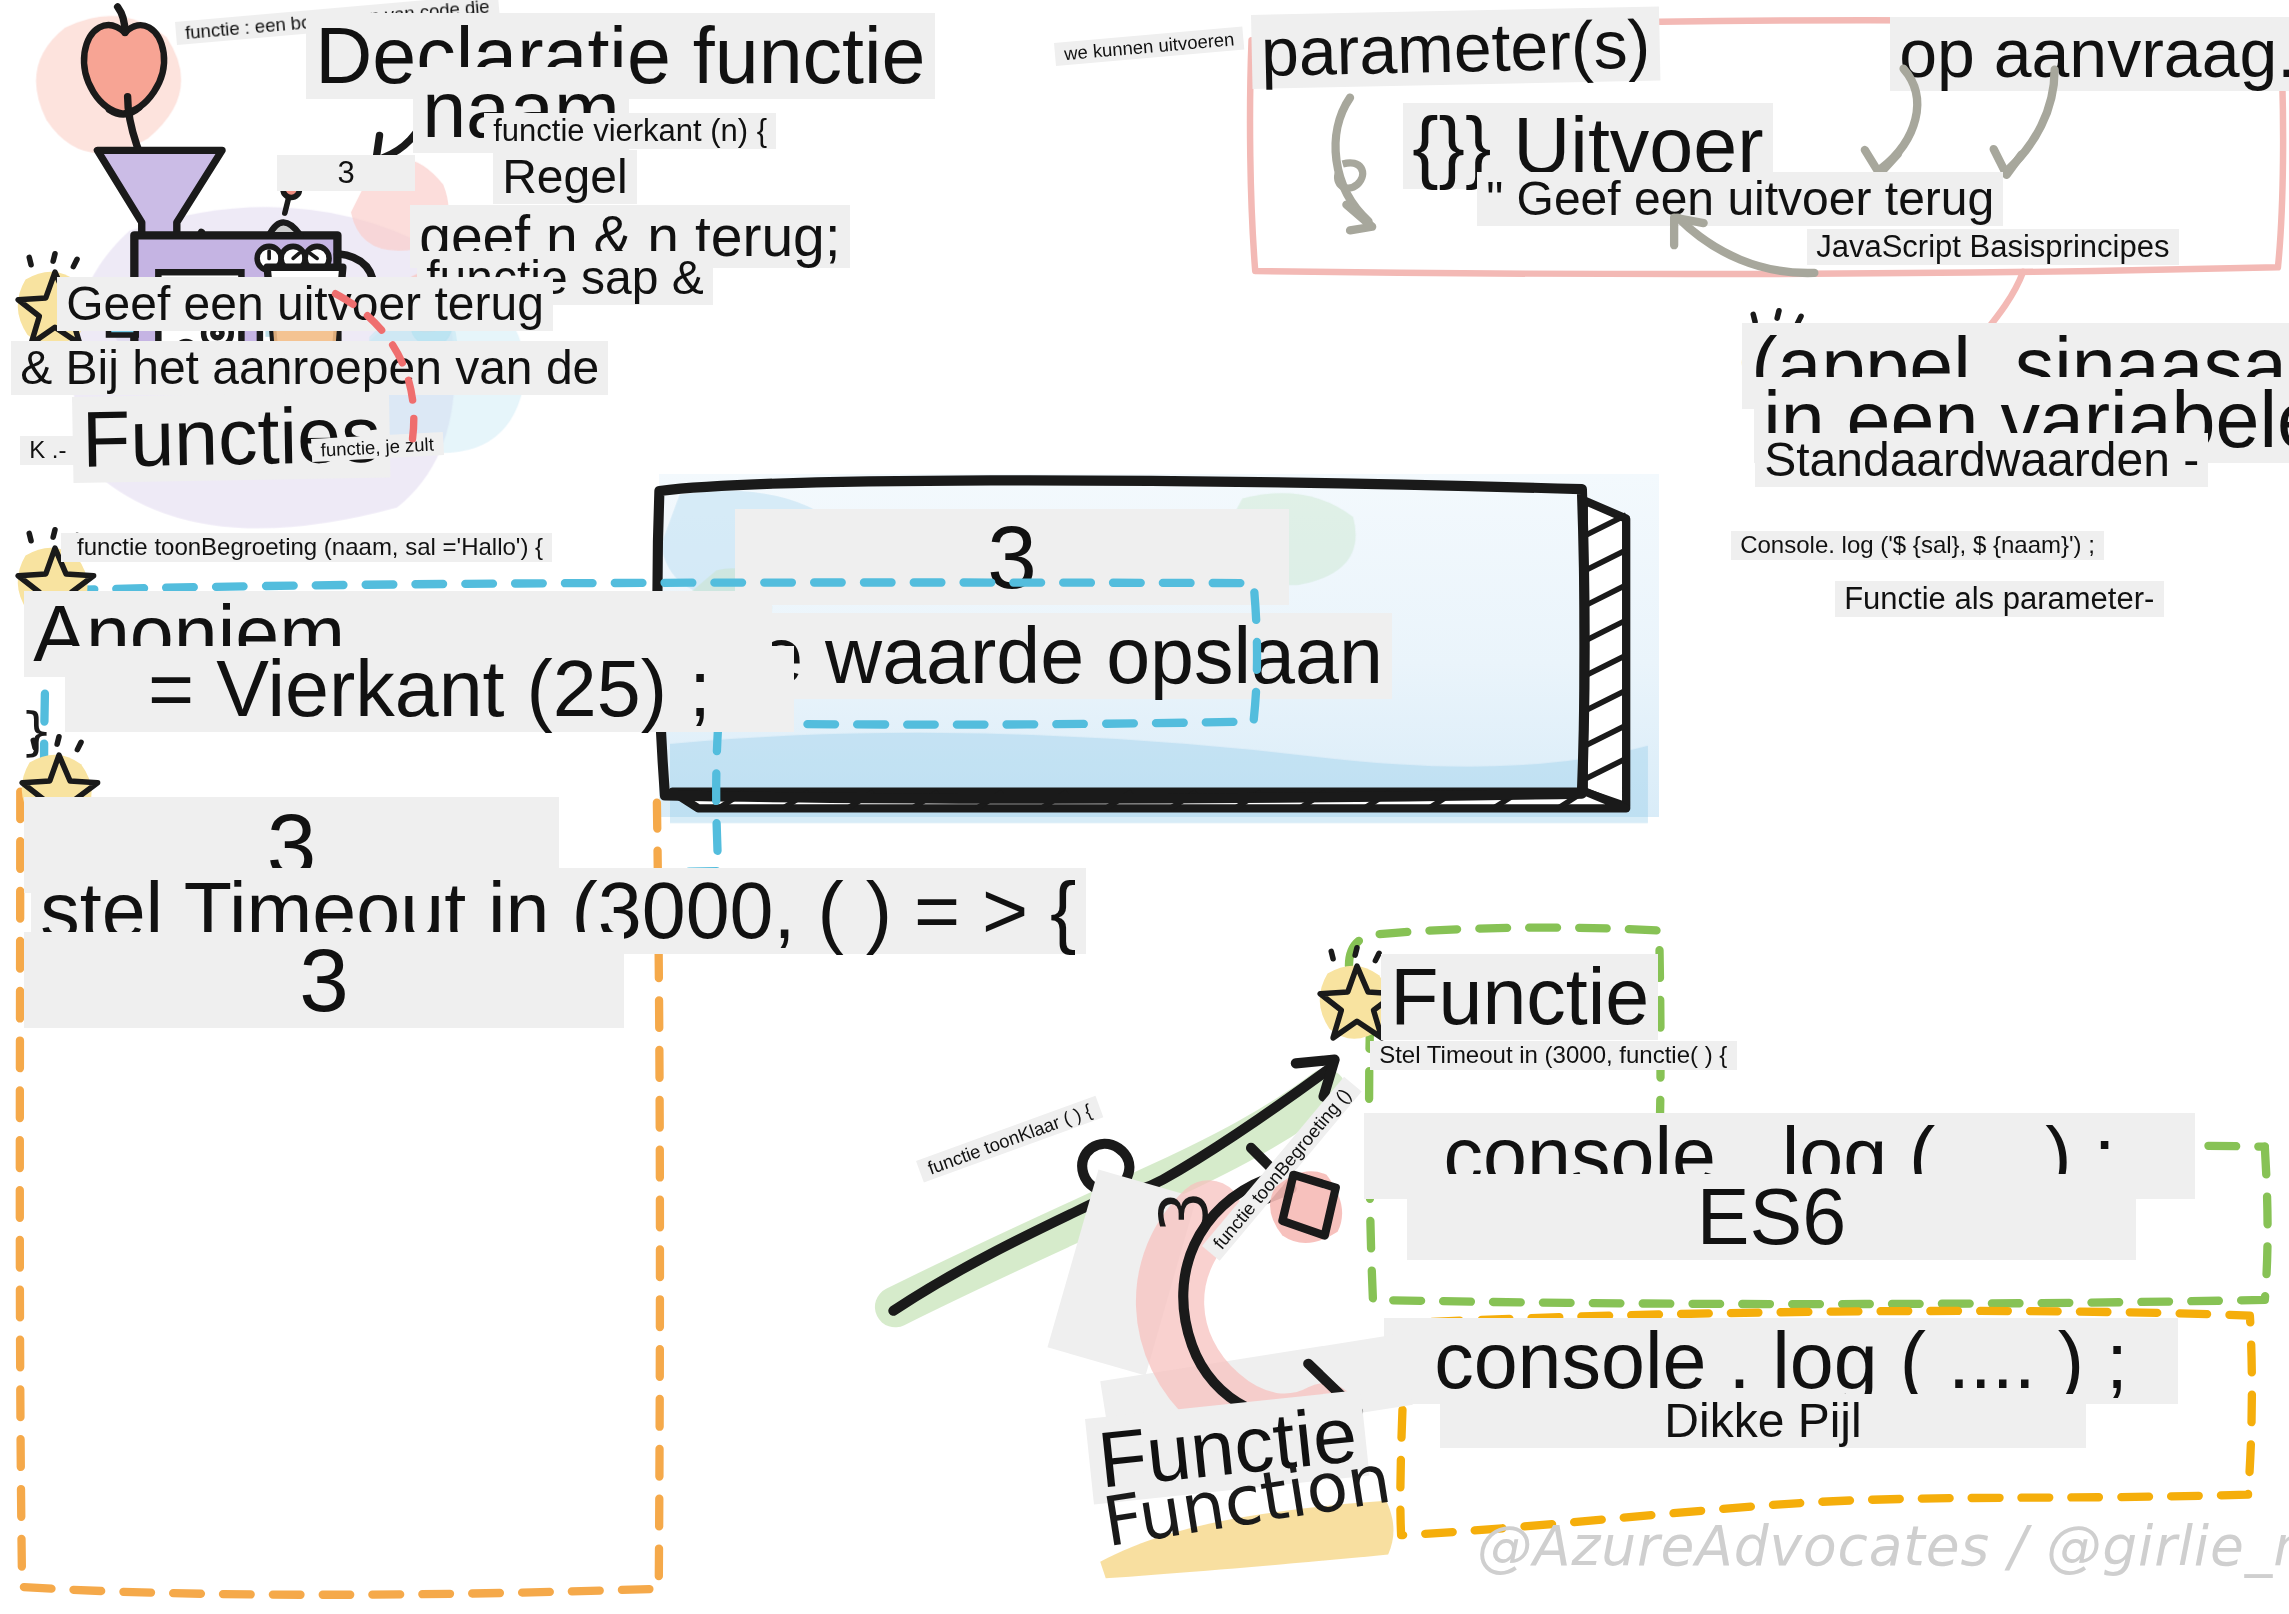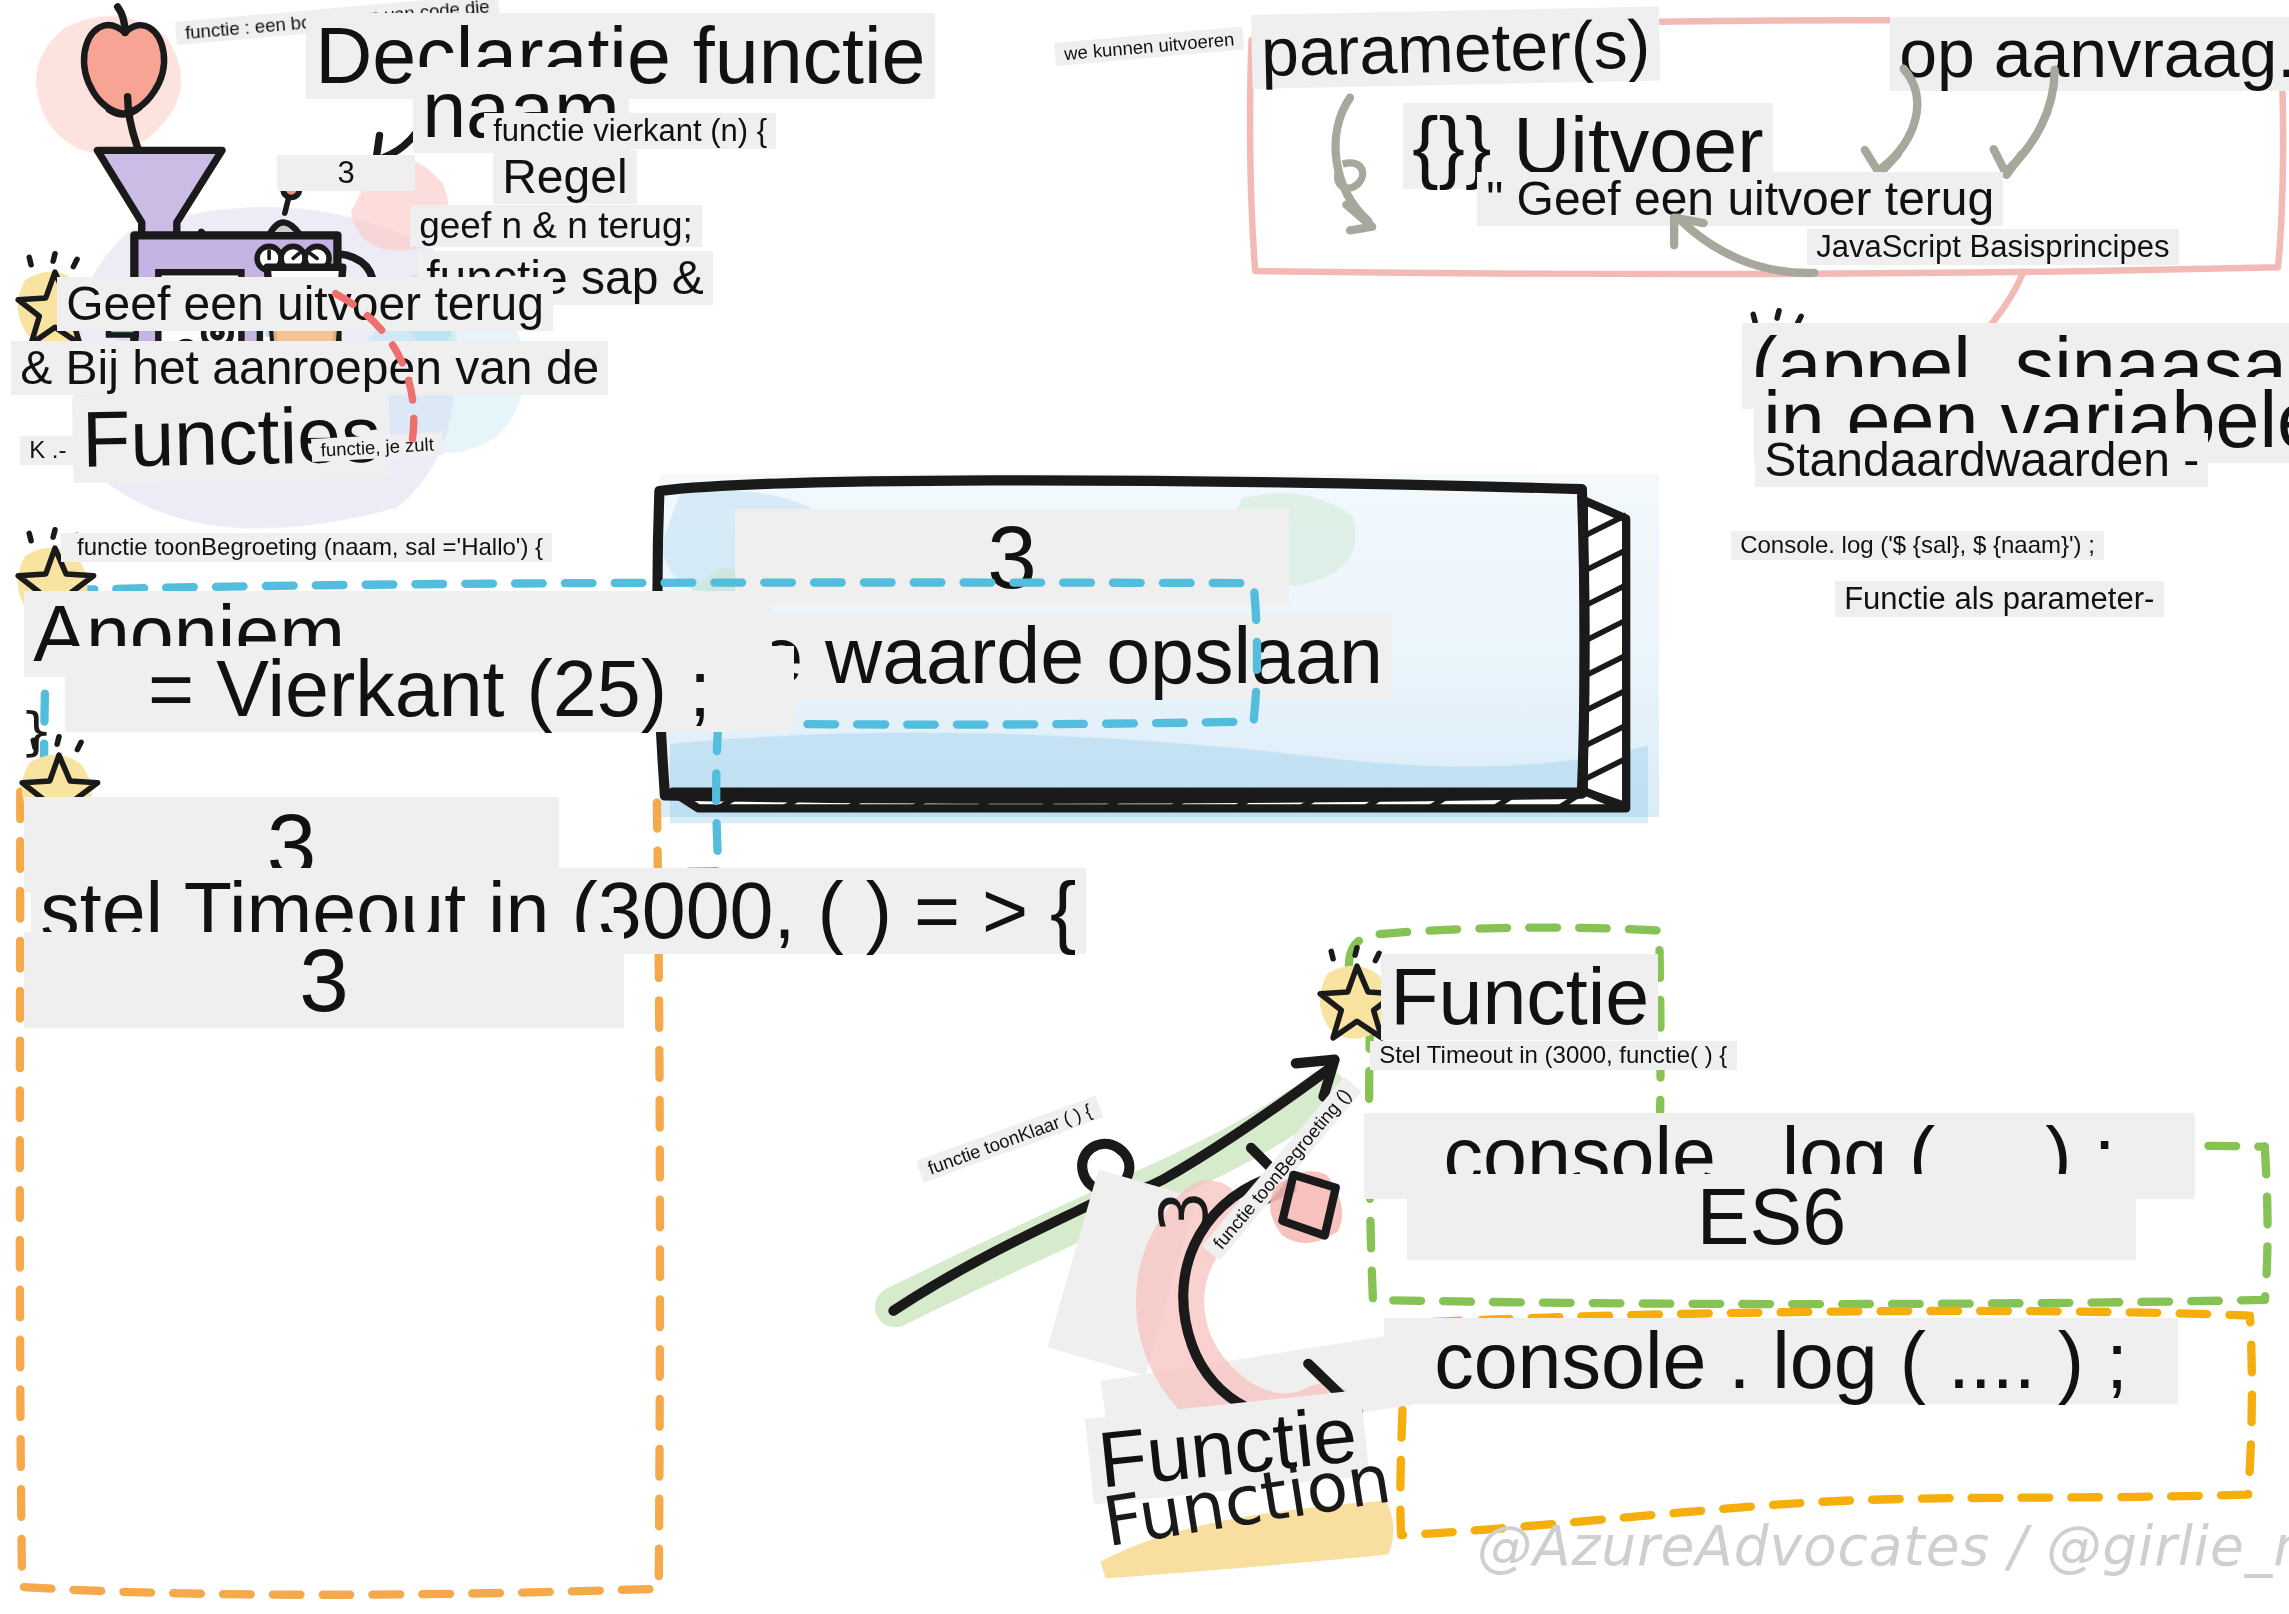--- a/index.html
+++ b/index.html
@@ -19,21 +19,21 @@
     white-space:nowrap;
     line-height:1.04;
     display:inline-block;
     padding:1.8px 9.2px;
     box-sizing:border-box;
   }
   .tiny{font-size:18.5px;}
   .sm{font-size:24px;}
   .md{font-size:31px;}
   .lg{font-size:48px;}
-  .xl{font-size:37px;}
+  .xl{font-size:57px;}
   .xxl{font-size:68px;}
   .huge{font-size:79px;}
   .num{font-size:89px;}
 
   svg{overflow:visible;display:block;}
 
   
   #slide-card{
     left:652px;top:467px;width:1024px;height:369px;
   }
@@ -310,20 +310,21 @@
   <div class="abs hl huge" style="left:1381px;top:954px;">Functie</div>
   <div class="abs hl sm" style="left:1370px;top:1041px;">Stel Timeout in (3000, functie( ) {</div>
   <div class="abs hl huge" style="left:1364px;top:1113px;width:831px;text-align:center;">console . log ( ... ) ;</div>
   <div class="abs hl huge" style="left:1407px;top:1174px;width:729px;text-align:center;">ES6</div>
 
   <svg class="abs" style="left:1364px;top:1299px;width:923px;height:286px;" viewBox="0 0 1000 310">
     <path d="M42,106 C40,76 42,48 46,26 C300,14 700,8 960,18 C964,86 962,160 958,212
              C760,218 600,212 460,222 C320,232 160,250 40,256 C38,216 40,158 42,106 Z" fill="none" stroke="#f5ae0b" stroke-width="9" stroke-linecap="round" stroke-linejoin="round" stroke-dasharray="30 24"></path>
   </svg>
   <div class="abs hl huge" style="left:1384px;top:1318px;width:794px;text-align:center;">console . log ( .... ) ;</div>
+  <div class="abs hl lg" style="left:1440px;top:1394px;width:646px;text-align:center;">Dikke Pijl</div>
 
   <svg class="abs" style="left:886px;top:1043px;width:480px;height:277px;" viewBox="0 0 520 300">
     <path d="M10,286 C110,236 200,196 300,150 C360,122 420,92 476,50" fill="none" stroke="#cfe7c2" stroke-width="44" stroke-linecap="round" opacity="0.85"></path>
     <path d="M8,290 C90,236 170,200 236,168 C266,154 272,128 252,114 C232,100 206,118 214,142
              C222,166 260,170 300,148 C360,114 420,72 480,28" fill="none" stroke="#1a1a1a" stroke-width="11" stroke-linecap="round"></path>
     <path d="M444,22 L486,18 L474,58" fill="none" stroke="#1a1a1a" stroke-width="11" stroke-linecap="round" stroke-linejoin="round"></path>
   </svg>
   <div class="abs hl tiny" style="left:916px;top:1161px;transform:rotate(-20deg);transform-origin:left top;">functie toonKlaar ( ) {</div>
 
   <div class="sticky abs" style="left:1071px;top:1180px;width:102px;height:185px;transform:rotate(16deg);"></div>

